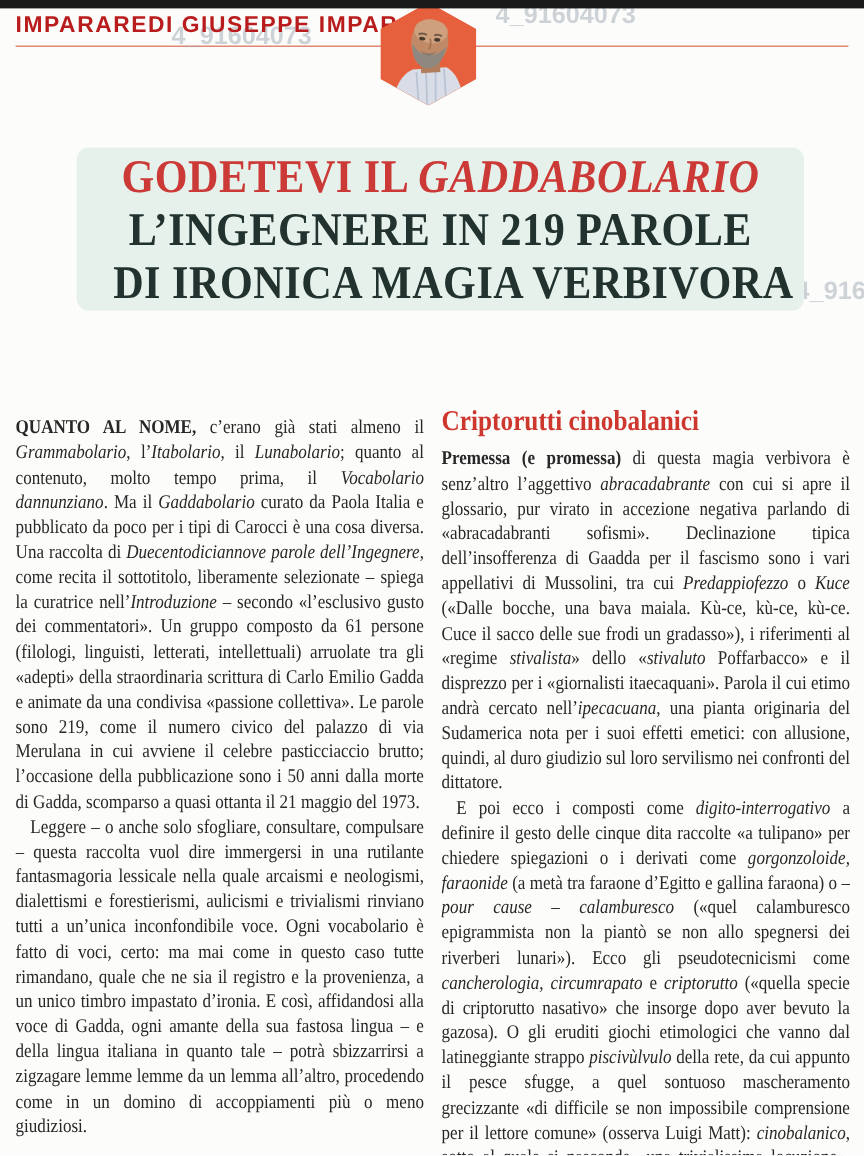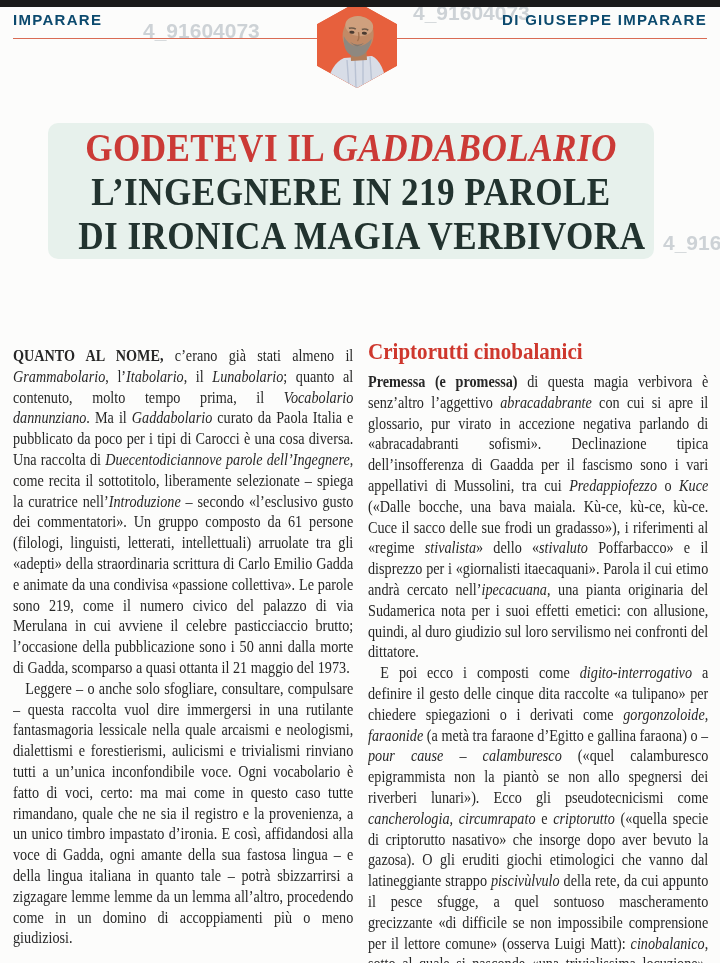--- a/index.html
+++ b/index.html
@@ -12,24 +12,24 @@
     background: #fcfcfb;
     overflow: hidden;
     font-family: "Liberation Serif", serif;
   }
   .topbar {
     position: absolute; top: 0; left: 0; right: 0;
     height: 7px; background: #1a1a1a; z-index: 6;
   }
   .header-row {
     position: absolute; top: 11px; left: 13px; right: 13px;
-    display: flex; justify-content: space-between; align-items: flex-start;
+    display: flex; justify-content: flex-start; align-items: flex-start;
     font-family: "Liberation Sans", sans-serif;
-    font-weight: bold; font-size: 15px; letter-spacing: 1.3px;
-    color: #0c4a6e; z-index: 3;
+    font-weight: bold; font-size: 19px; letter-spacing: 1.3px;
+    color: #b91c1c; z-index: 3;
   }
   .red-rule {
     position: absolute; top: 38px; left: 13px; right: 13px;
     border-top: 1.5px solid #d96b54; z-index: 1;
   }
   .watermark {
     position: absolute;
     font-family: "Liberation Sans", sans-serif;
     font-weight: bold;
     color: rgba(148, 160, 168, 0.45);
@@ -39,21 +39,21 @@
   .wm-2 { left: 413px; top: 1px;  font-size: 21px; }
   .wm-3 { left: 663px; top: 231px; font-size: 21px; }
   .hexagon {
     position: absolute; left: 317px; top: 2px;
     width: 80px; height: 86px; z-index: 5;
     clip-path: polygon(50% 0%, 100% 26%, 100% 74%, 50% 100%, 0% 74%, 0% 26%);
     background: #e7603d;
   }
   .hexagon svg { display: block; width: 100%; height: 100%; }
   .title-block {
-    position: absolute; left: 48px; top: 123px;
+    position: absolute; left: 64px; top: 123px;
     width: 606px; height: 136px;
     background: #e7f1ec; border-radius: 10px;
     z-index: 3;
     text-align: center;
     padding-top: 3px;
   }
   .headline-line {
     font-family: "Liberation Serif", serif;
     font-weight: bold;
     font-size: 39px;

